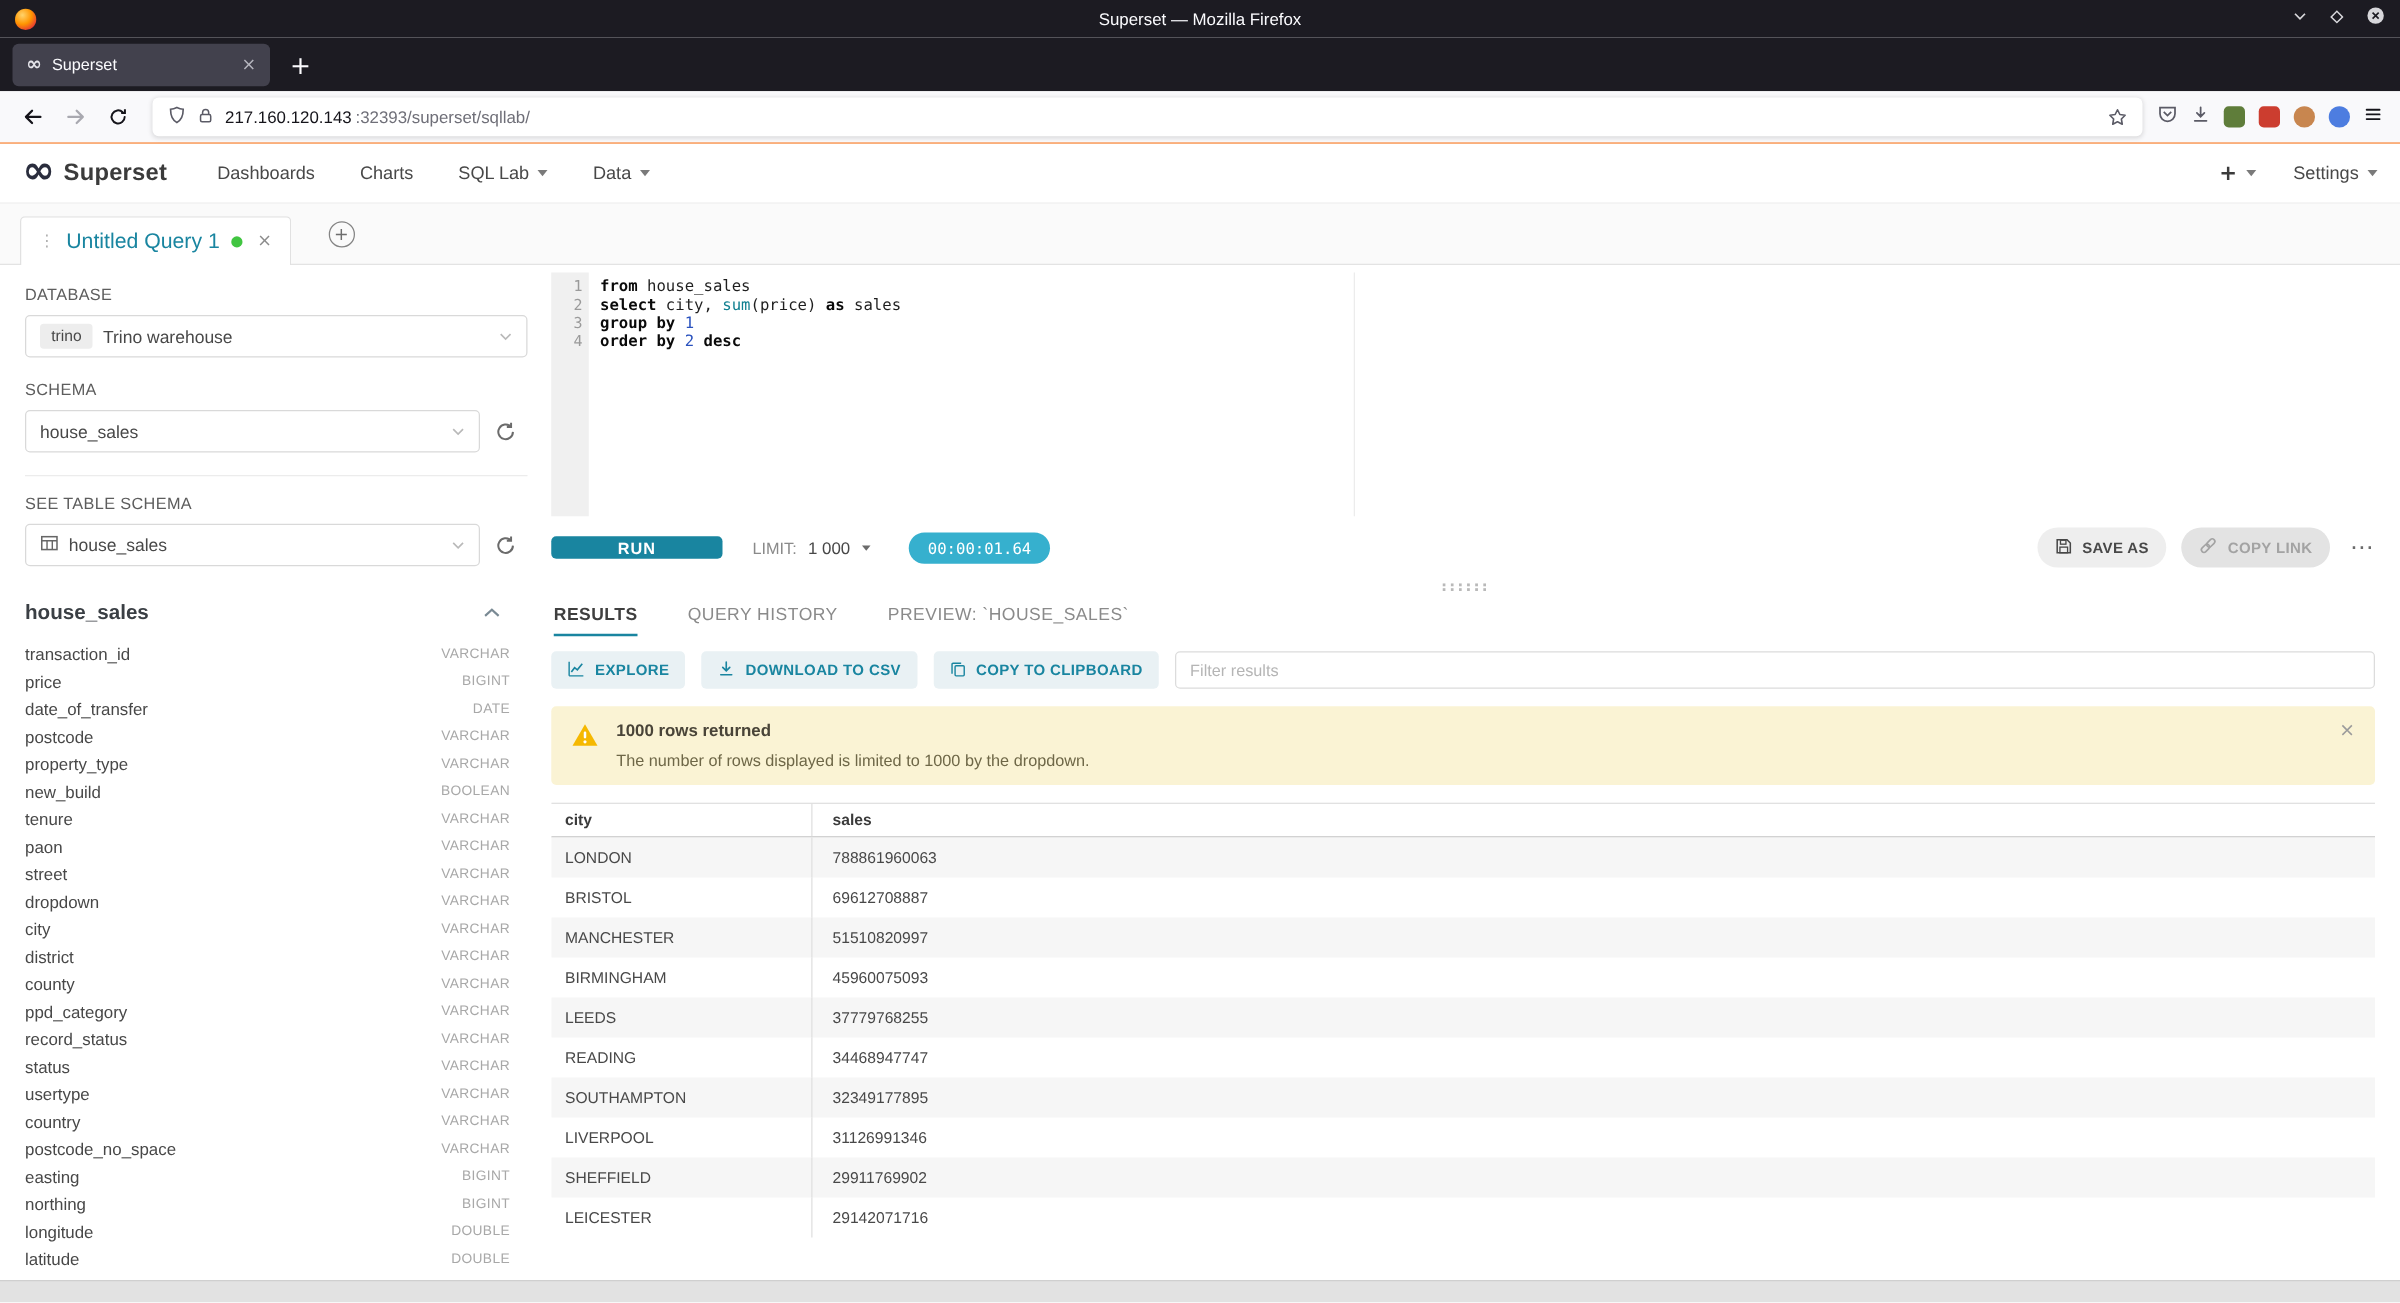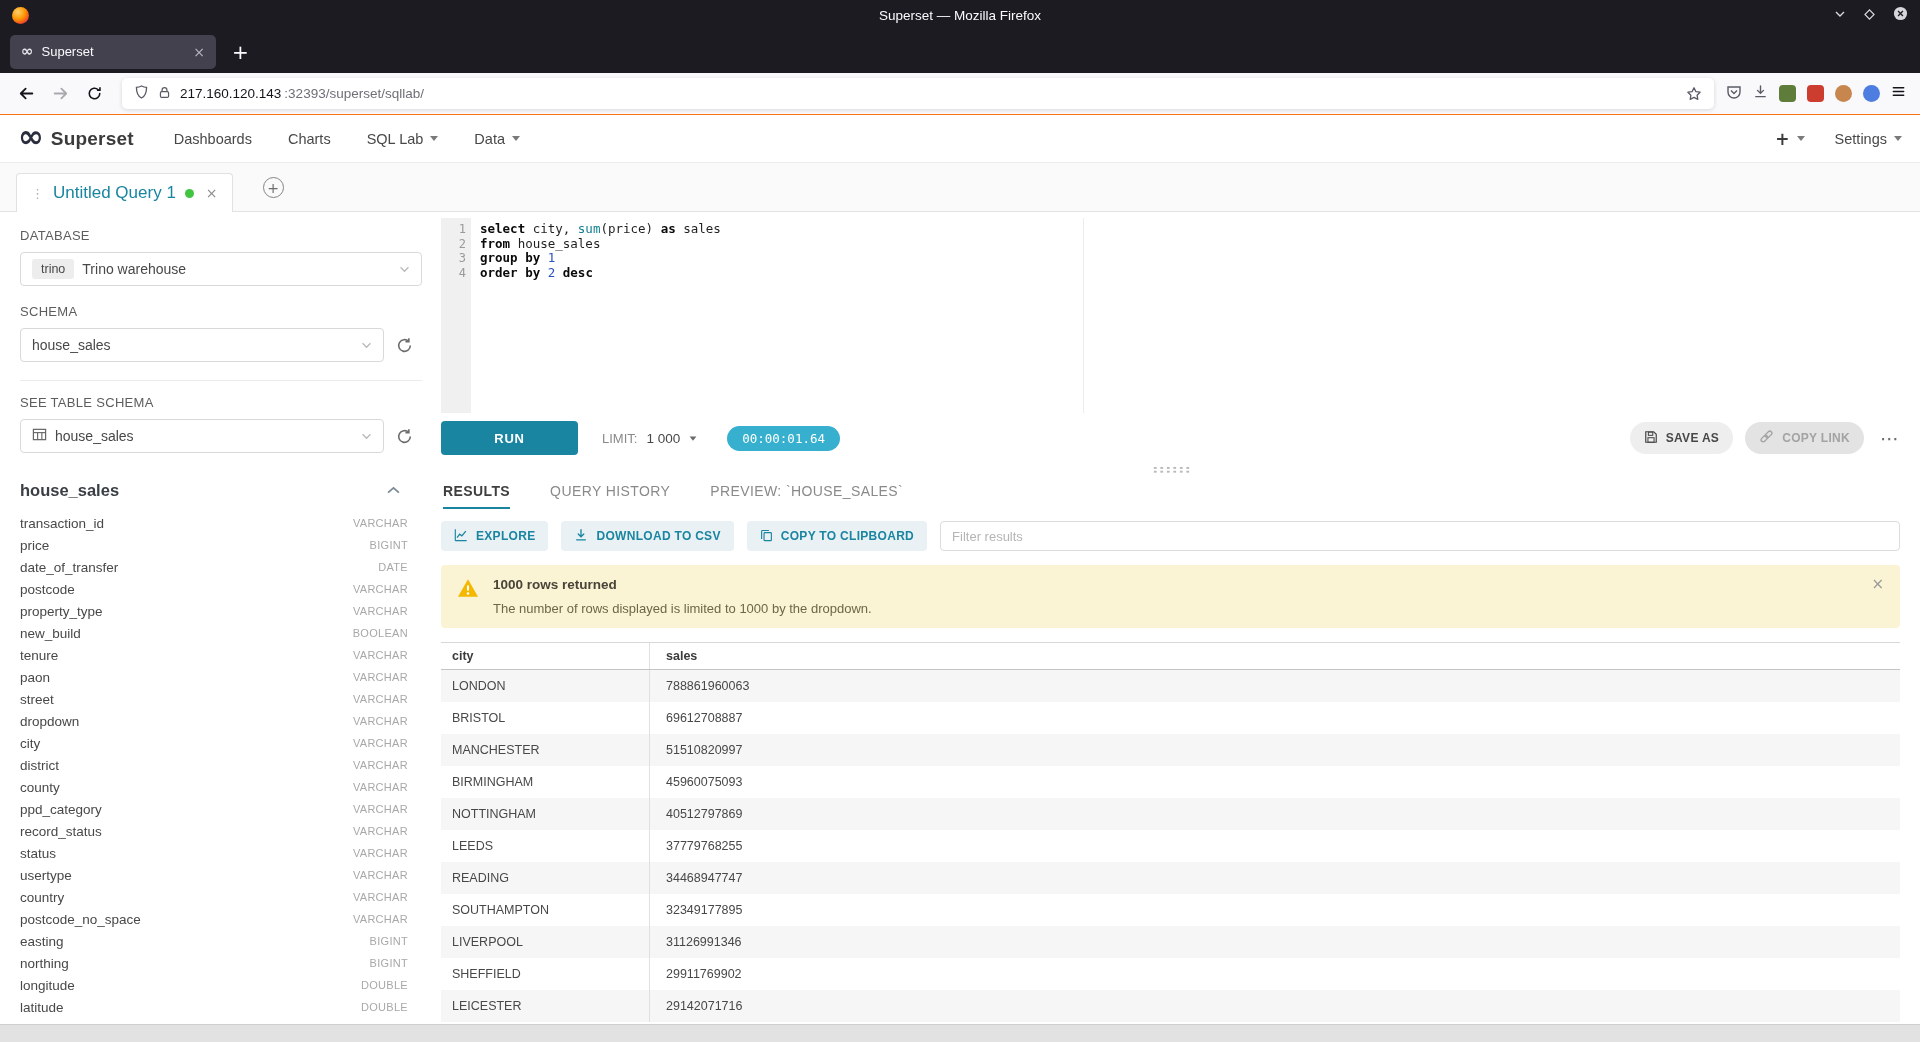--- a/index.html
+++ b/index.html
@@ -88,21 +88,21 @@
   .editor{height:195px;display:flex;position:relative;flex:0 0 auto;background:#fff}
   .gutter{width:30px;background:#f0f0f0;color:#9a9a9a;text-align:right;padding:4px 5px 0 0;
     font:12px/14.6px "DejaVu Sans Mono",monospace;flex:0 0 auto}
   .code{flex:1;padding:4px 0 0 9px;font:12.5px/14.6px "DejaVu Sans Mono",monospace;color:#1f1f1f;position:relative}
   .print-margin{position:absolute;top:0;bottom:0;left:612px;width:1px;background:#ececec}
   .code .kw{font-weight:bold;color:#0a0a0a}
   .code .fn{color:#0f7f90}
   .code .num{color:#2a52be}
 
   .toolbar{height:50px;display:flex;align-items:center;flex:0 0 auto}
-  .run-btn{width:137px;height:34px;background:#1985a0;color:#fff;border-radius:4px;display:flex;
+  .run-btn{width:137px;height:18px;background:#1985a0;color:#fff;border-radius:4px;display:flex;
     align-items:center;justify-content:center;font-size:13px;font-weight:bold;letter-spacing:.8px;cursor:pointer}
   .limit{display:flex;align-items:center;margin-left:24px;gap:9px;cursor:pointer}
   .limit-label{font-size:13px;color:#8a8a8a}
   .limit-value{font-size:13.5px;color:#484848}
   .limit .tri-down{border-top-color:#6b6b6b;transform:scale(.85)}
   .timer{margin-left:30px;background:#36b0ce;color:#fff;border-radius:14px;padding:5px 15px;
     font:12.5px "DejaVu Sans Mono",monospace}
   .tb-spacer{flex:1}
   .tb-btn{height:32px;border-radius:16px;display:flex;align-items:center;gap:8px;padding:0 14px;
     font-size:12px;font-weight:bold;letter-spacing:.3px;cursor:pointer}
@@ -438,22 +438,22 @@
 
       <div class="editor">
         <div class="gutter">
             <div>1</div>
             <div>2</div>
             <div>3</div>
             <div>4</div>
           </div>
         <div class="code">
             <div class="print-margin"></div>
+            <div><span class="kw">from</span><span> house_sales</span></div>
             <div><span class="kw">select</span><span> city, </span><span class="fn">sum</span><span>(price) </span><span class="kw">as</span><span> sales</span></div>
-            <div><span class="kw">from</span><span> house_sales</span></div>
             <div><span class="kw">group by</span><span> </span><span class="num">1</span></div>
             <div><span class="kw">order by</span><span> </span><span class="num">2</span><span> </span><span class="kw">desc</span></div>
           </div>
       </div>
 
       <div class="toolbar">
         <div class="run-btn">RUN</div>
         <div class="limit">
           <span class="limit-label">LIMIT:</span>
           <span class="limit-value">1 000</span>
@@ -544,24 +544,20 @@
             </div>
             <div class="t-row">
               <div class="cell-city">MANCHESTER</div>
               <div class="cell-sales">51510820997</div>
             </div>
             <div class="t-row">
               <div class="cell-city">BIRMINGHAM</div>
               <div class="cell-sales">45960075093</div>
             </div>
             <div class="t-row">
-              <div class="cell-city">NOTTINGHAM</div>
-              <div class="cell-sales">40512797869</div>
-            </div>
-            <div class="t-row">
               <div class="cell-city">LEEDS</div>
               <div class="cell-sales">37779768255</div>
             </div>
             <div class="t-row">
               <div class="cell-city">READING</div>
               <div class="cell-sales">34468947747</div>
             </div>
             <div class="t-row">
               <div class="cell-city">SOUTHAMPTON</div>
               <div class="cell-sales">32349177895</div>

